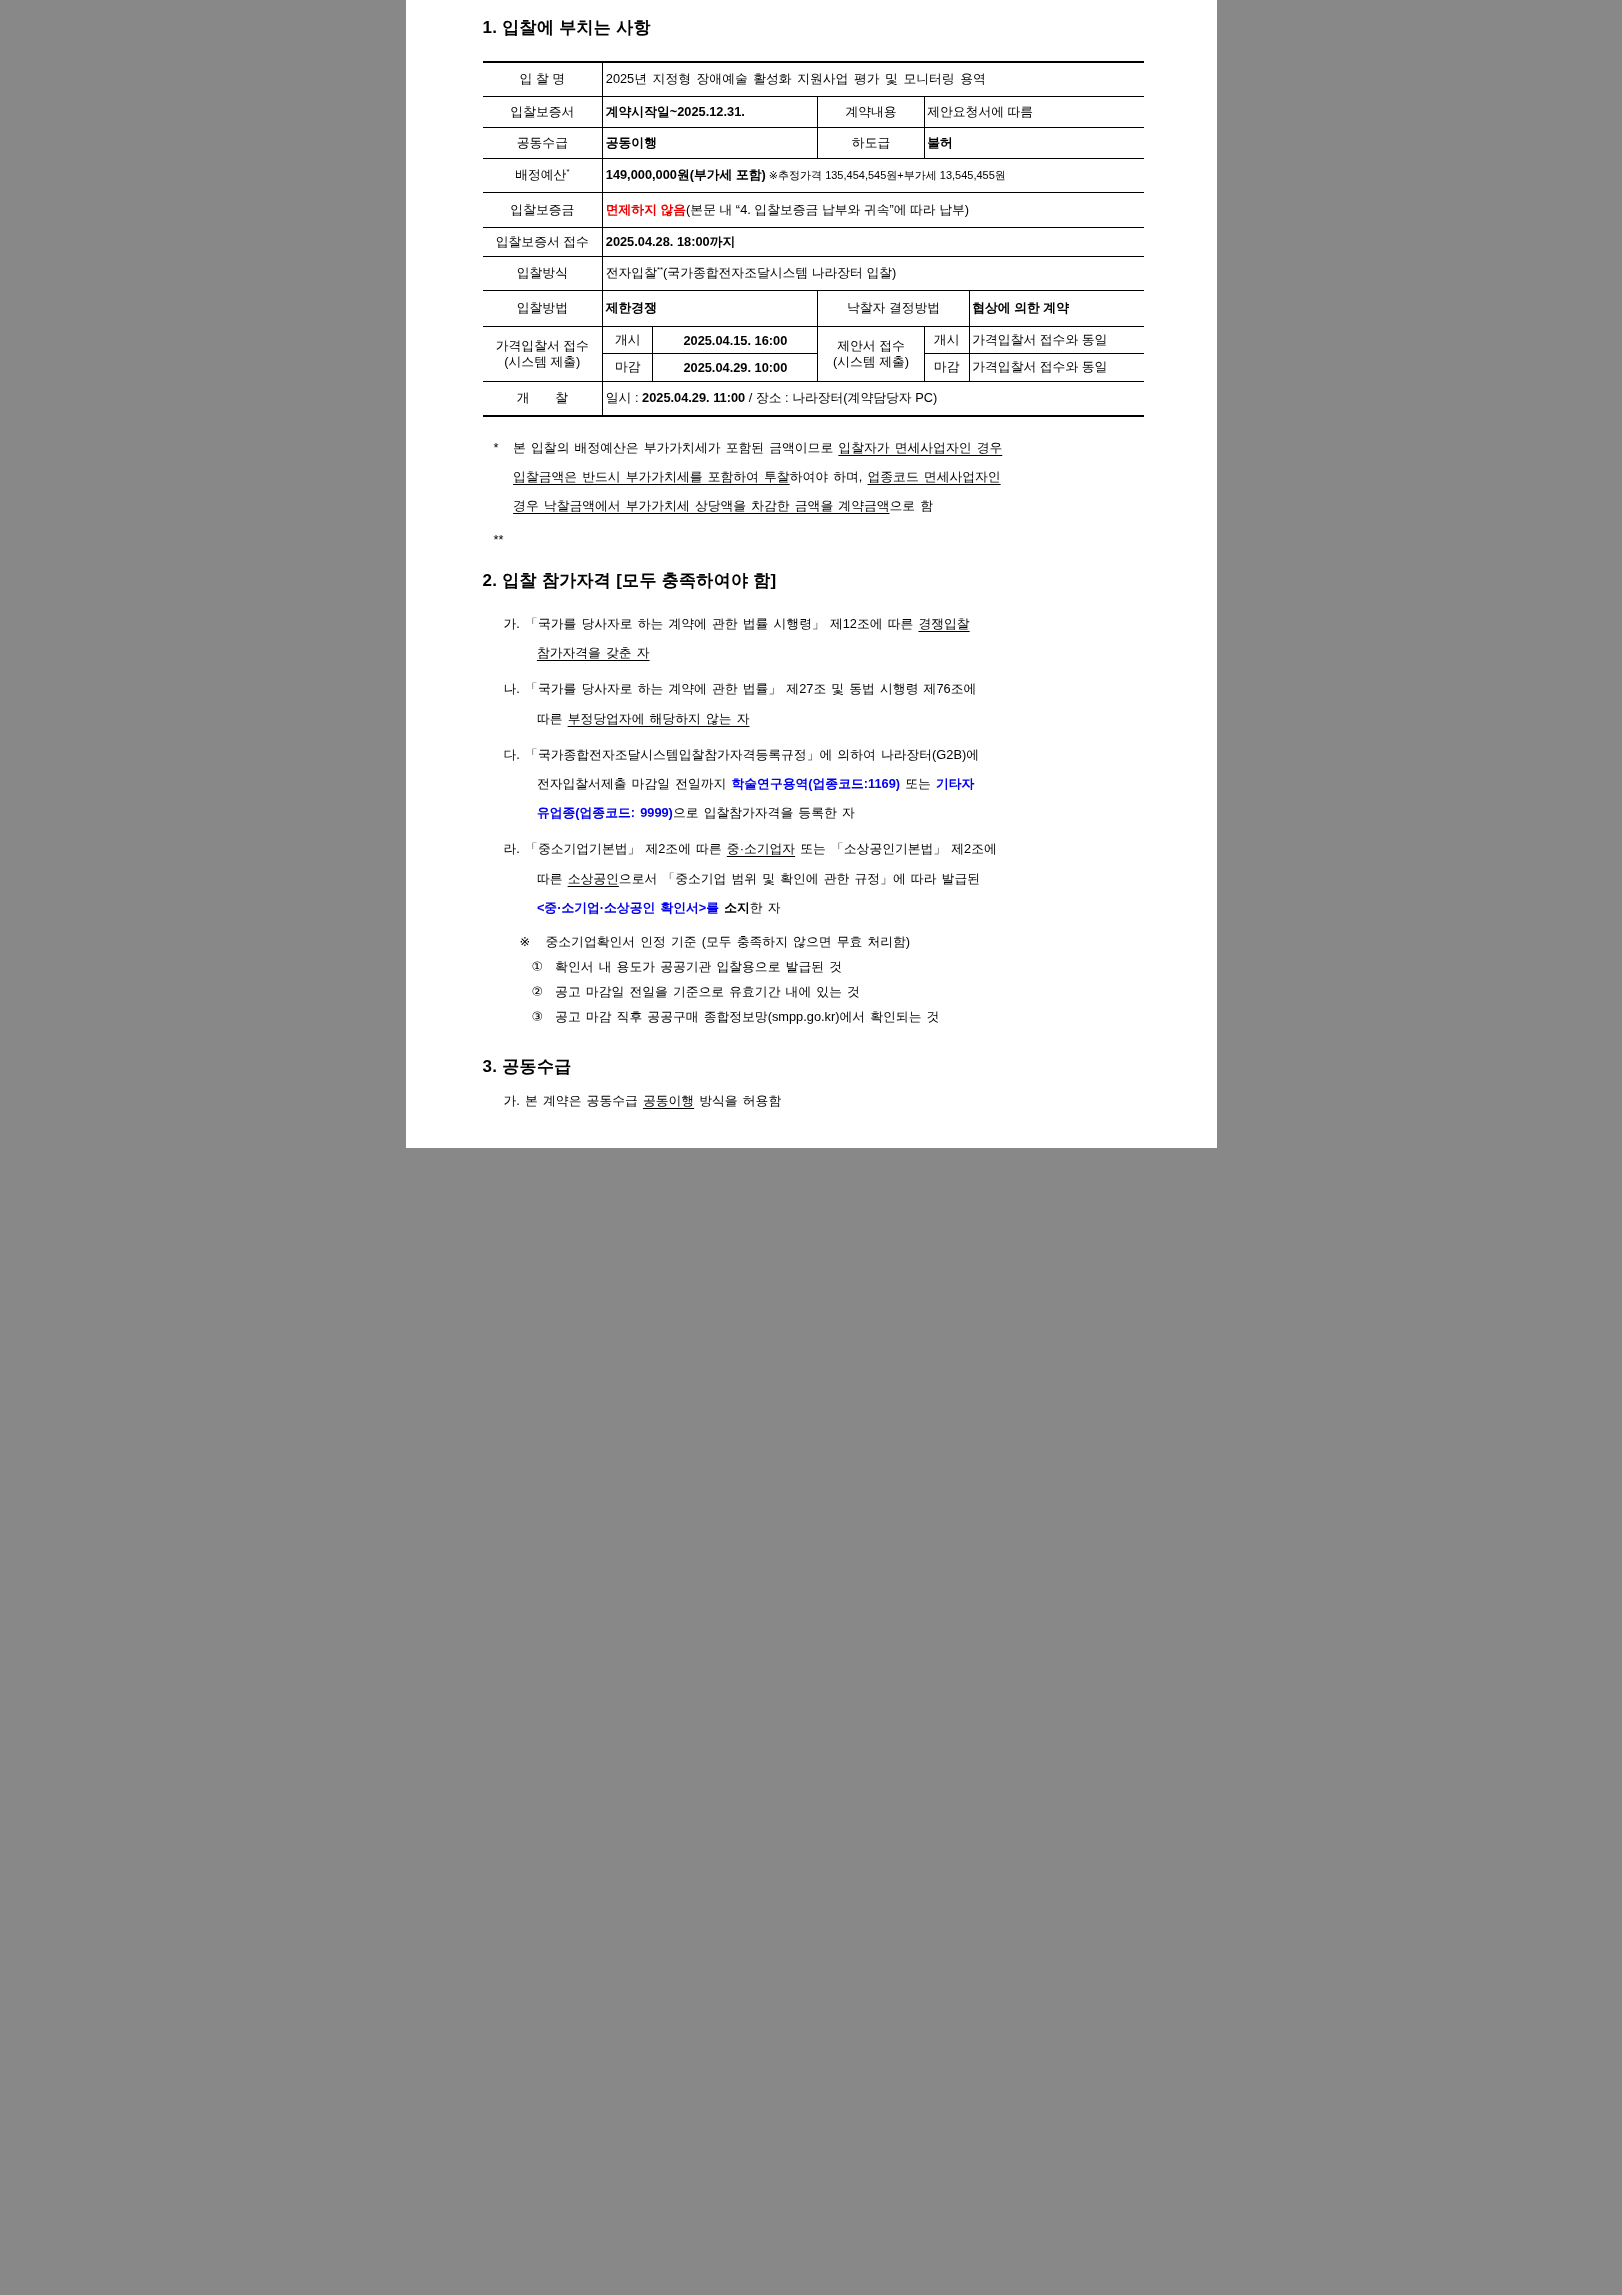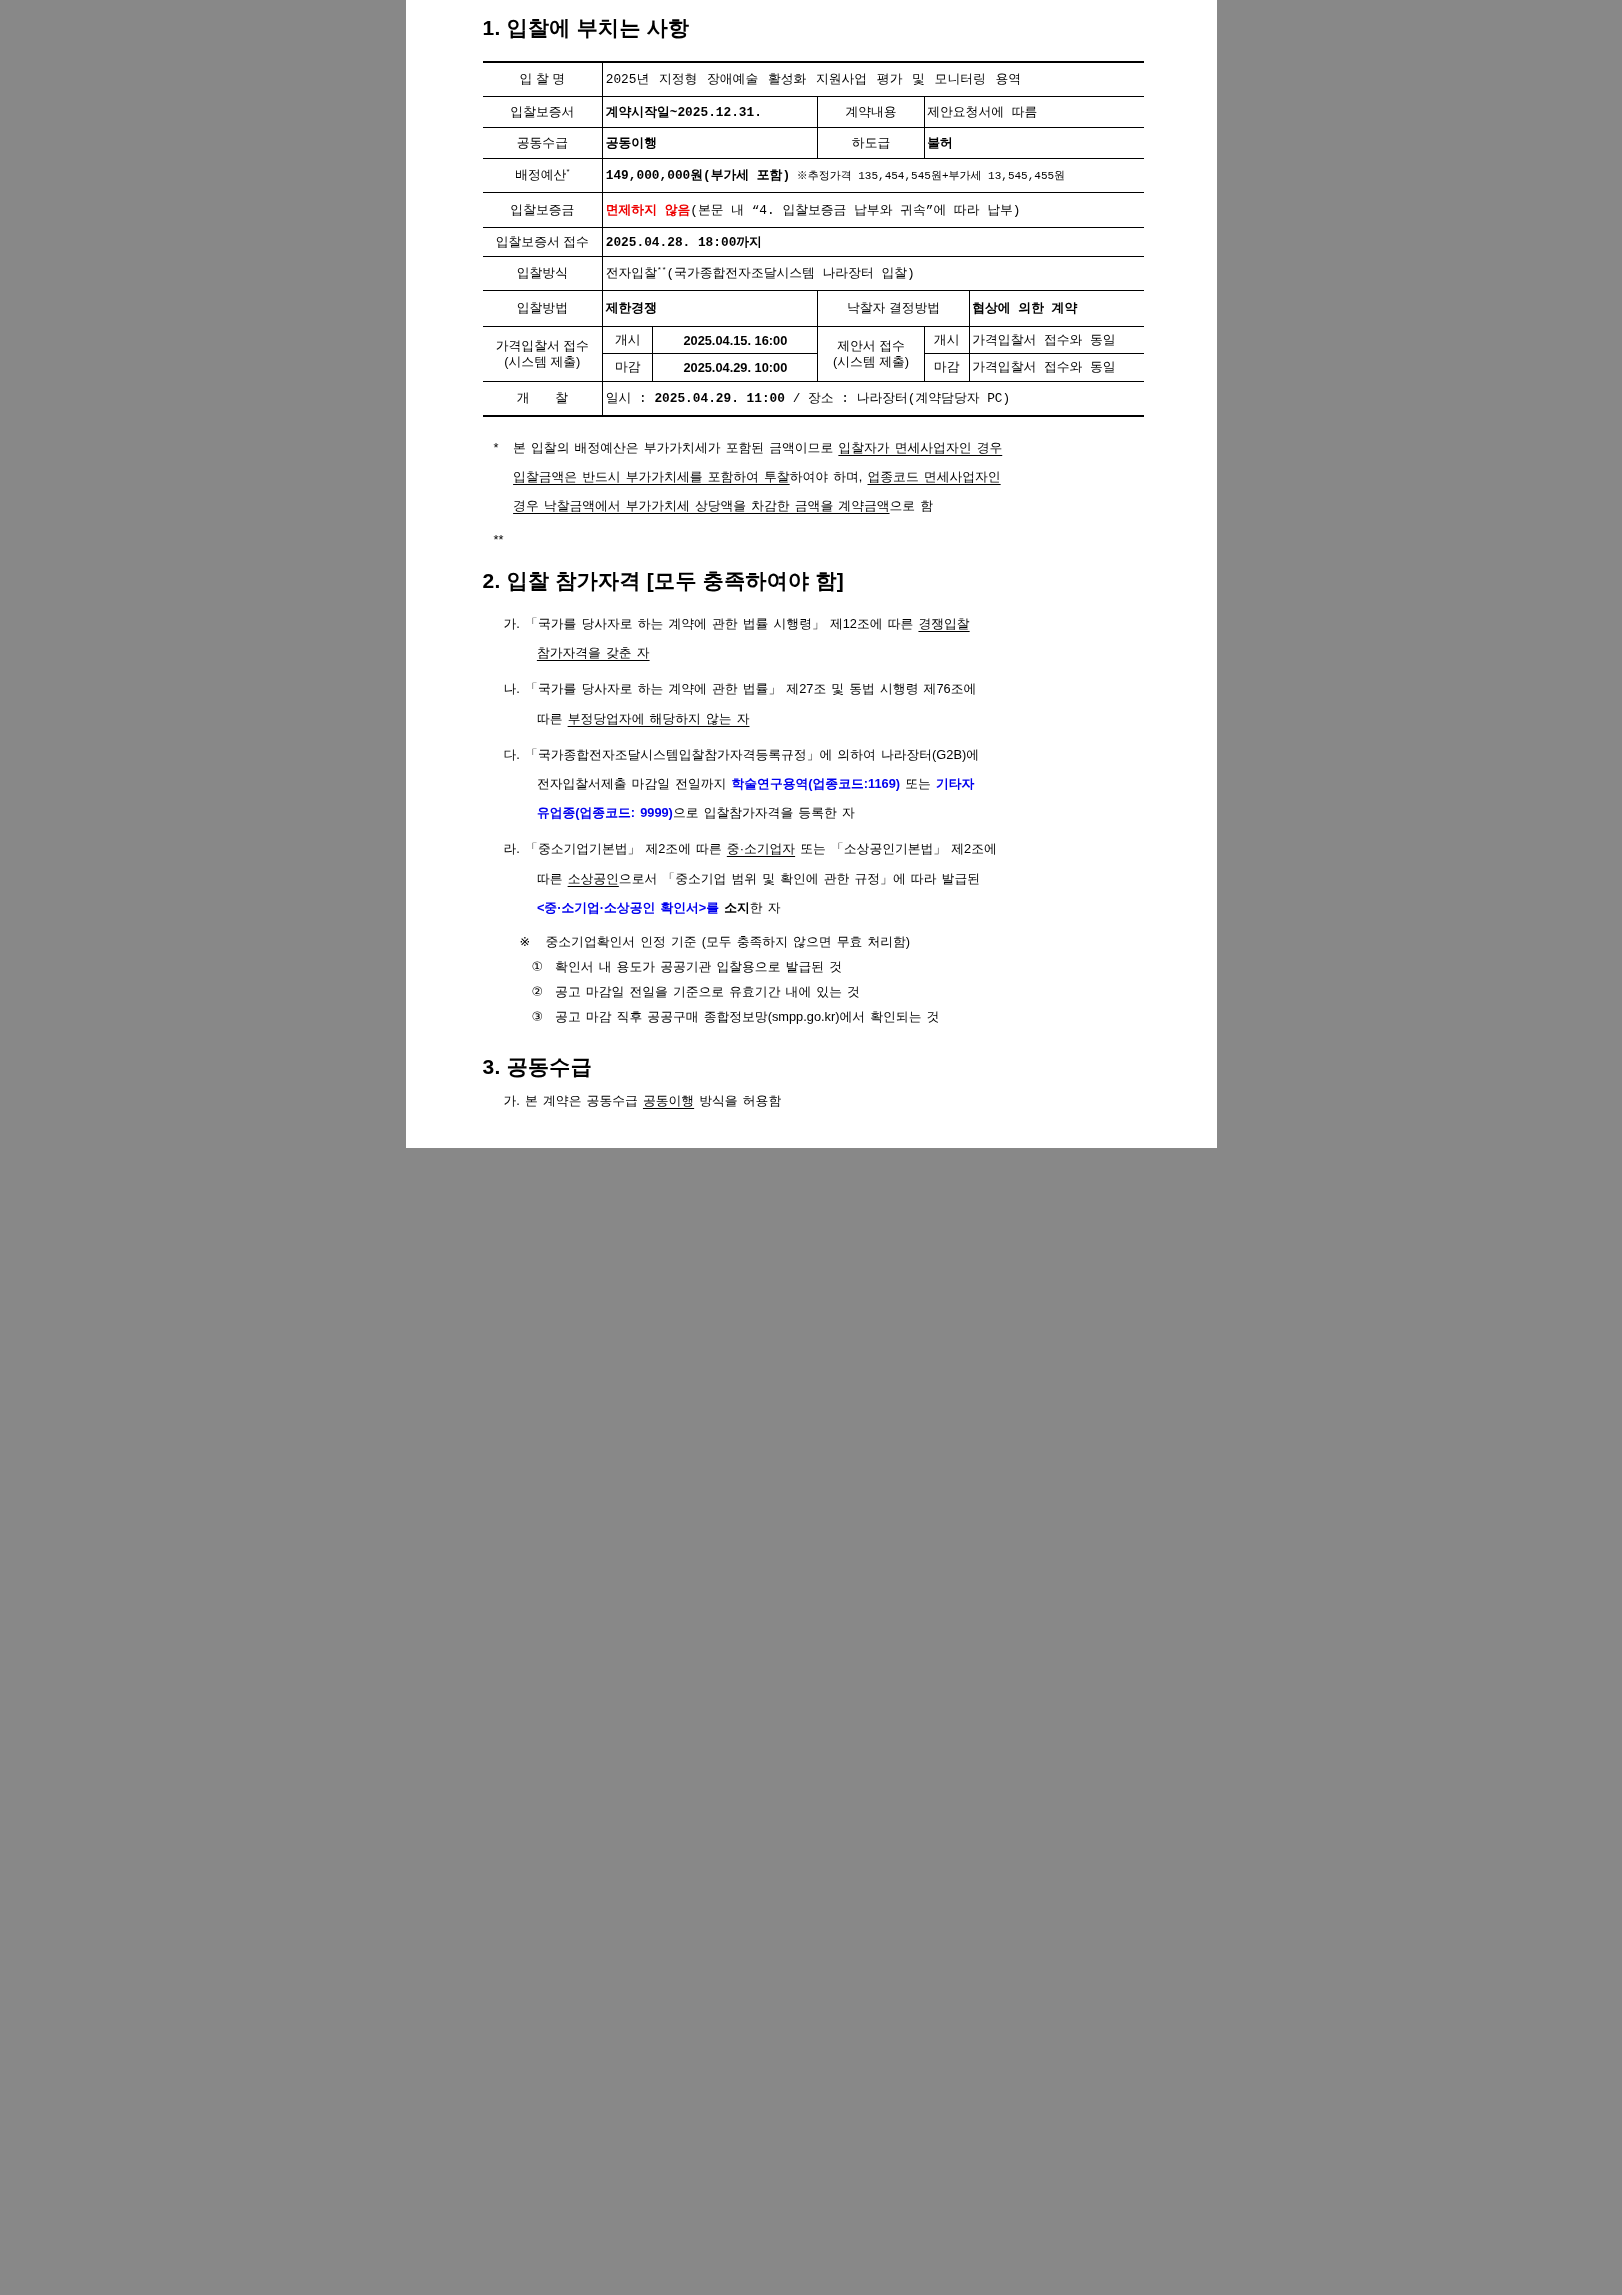--- a/index.html
+++ b/index.html
@@ -7,21 +7,21 @@
     position:relative;
     width:811px;height:1148px;
     margin:0 auto;
     background:#ffffff;
     box-sizing:border-box;
     padding:17.7px 73px 0 77px;
     font-family:"Liberation Sans","DejaVu Sans",sans-serif;
     color:#000;
   }
   .sec-title{
-    font-size:21px;font-weight:bold;line-height:19.6px;
+    font-size:17px;font-weight:bold;line-height:19.6px;
     letter-spacing:0.3px;
   }
   .sec2-title{margin-top:17px;}
   .sec3-title{margin-top:28px;}
 
   
   table.bid{
     border-collapse:collapse;table-layout:fixed;
     width:661px;margin-top:23.6px;
     border-top:2.9px solid #000;
@@ -30,21 +30,21 @@
   table.bid td{
     border:1px solid #000;
     font-size:12.8px;
     padding:1.3px 2.6px;
     overflow:hidden;
     vertical-align:middle;
   }
   table.bid td:first-child{border-left:none;}
   table.bid tr td:last-child{border-right:none;}
   td.lab{text-align:center;}
-  td.val{padding-left:7.9px;text-align:left;font-family:Liberation Mono, monospace;}
+  td.val{padding-left:7.9px;text-align:left;}
   td.ctr{text-align:center;}
   .b{font-weight:bold;}
   .ws{word-spacing:2px;}
   .lab2{line-height:16.4px;}
 
   
   .para{
     display:flex;align-items:flex-start;
     font-size:12.8px;line-height:29.4px;
     word-spacing:1.6px;

